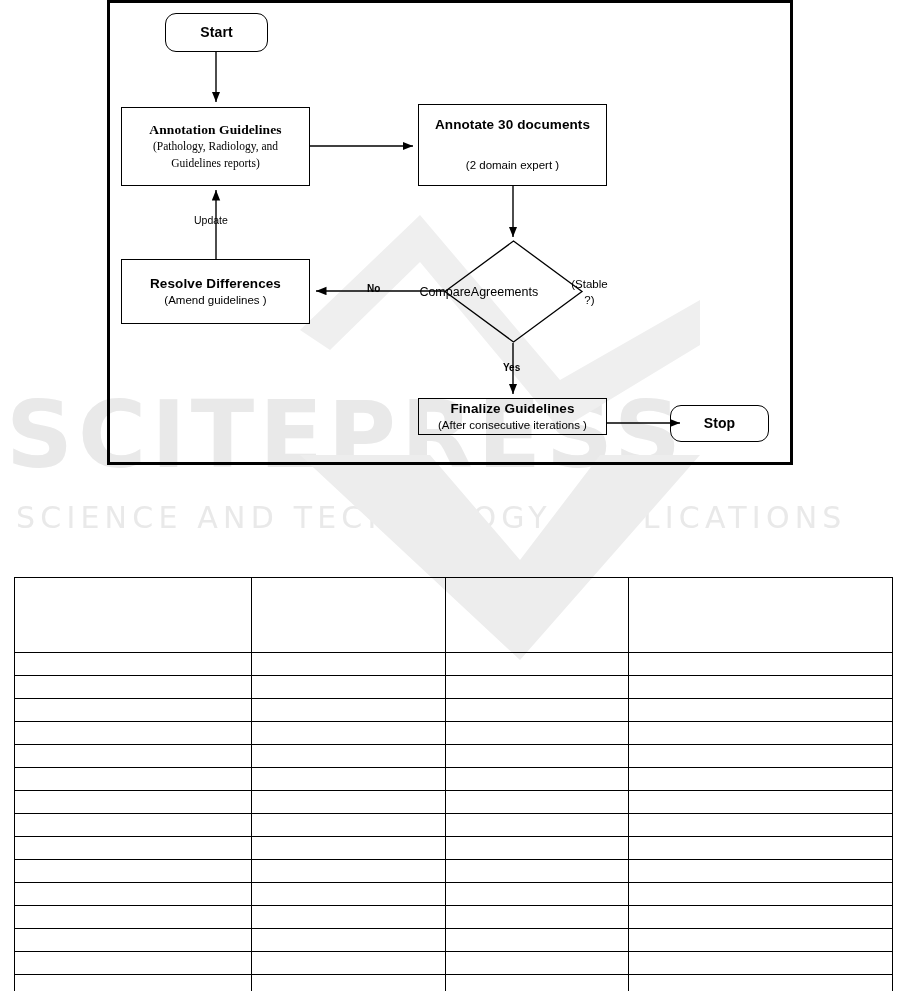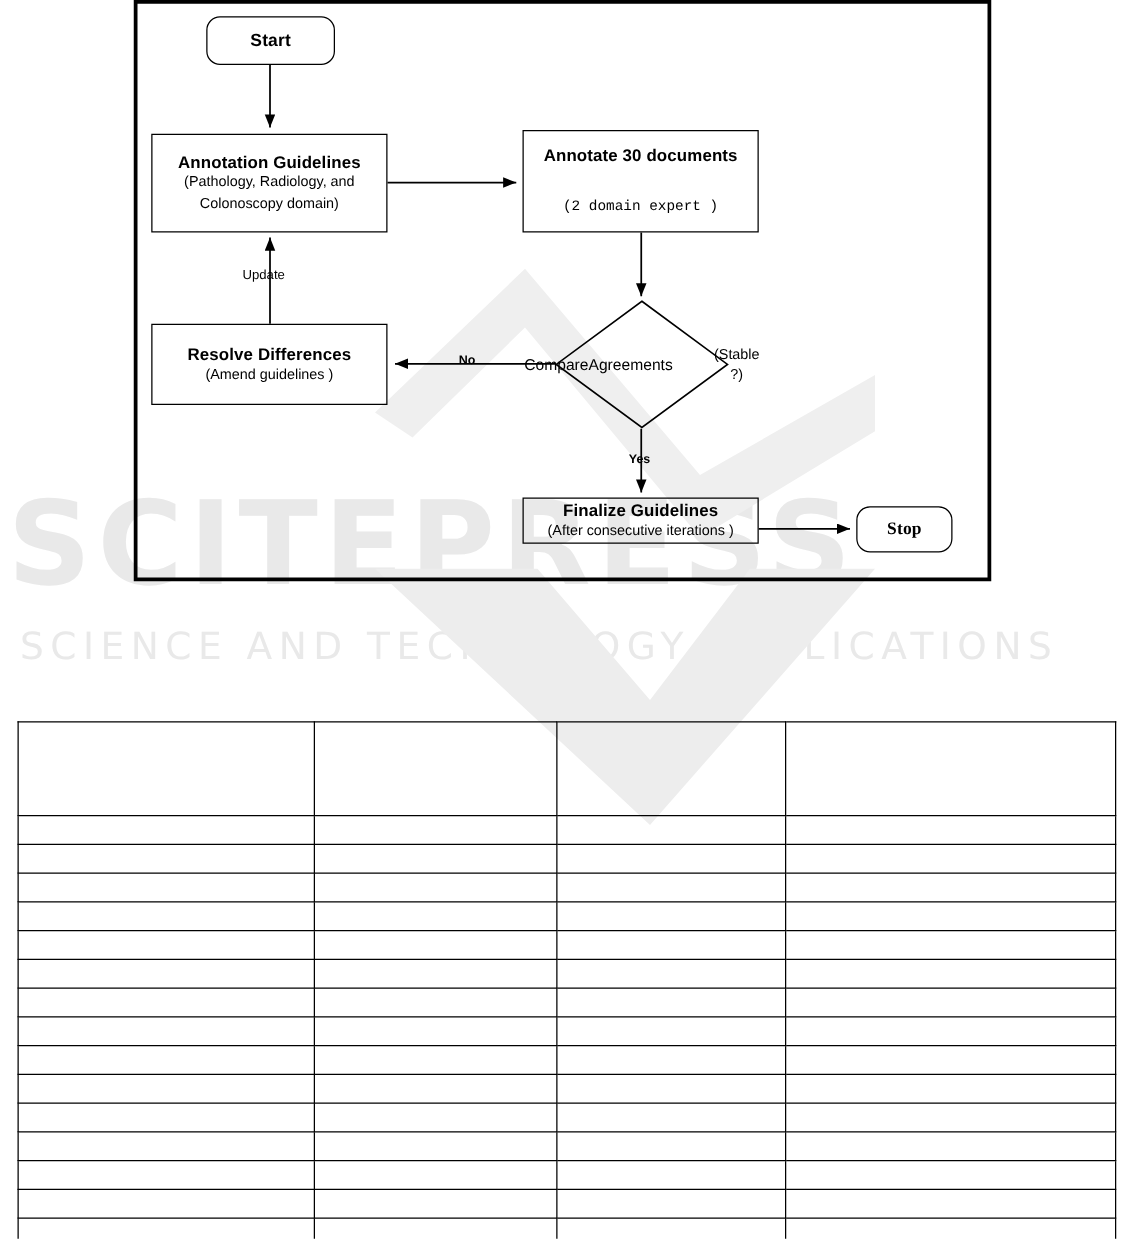--- a/index.html
+++ b/index.html
@@ -97,25 +97,25 @@
   }
   .terminator {
     border: 1.3px solid #000000;
     border-radius: 11px;
   }
 
   
   #node-start      { left: 165px; top: 13px;  width: 103px; height: 39px; }
   #node-start .title { font-size: 14px; }
 
-  #node-guidelines { left: 121px; top: 107px; width: 189px; height: 79px; }
+  #node-guidelines { left: 121px; top: 107px; width: 189px; height: 79px; font-family: Liberation Serif, serif; }
   #node-annotate   { left: 418px; top: 104px; width: 189px; height: 82px; }
   #node-resolve    { left: 121px; top: 259px; width: 189px; height: 65px; }
   #node-finalize   { left: 418px; top: 398px; width: 189px; height: 37px; }
-  #node-stop       { left: 685px; top: 405px; width: 77px;  height: 37px; font-family: Liberation Serif, serif; }
+  #node-stop       { left: 670px; top: 405px; width: 99px;  height: 37px; }
   #node-stop .title { font-size: 14px; }
 
   
   #node-decision {
     position: absolute;
     left: 444px;
     top: 240px;
     width: 139px;
     height: 103px;
   }
@@ -211,26 +211,26 @@
     <polygon points="513.5,241 582,291.5 513.5,342 445,291.5" fill="none" stroke="#000" stroke-width="1.3"></polygon>
   </svg>
 
   <div class="node terminator" id="node-start">
     <div class="title">Start</div>
   </div>
 
   <div class="node rect" id="node-guidelines">
     <div class="title">Annotation Guidelines</div>
     <div class="sub">(Pathology, Radiology, and</div>
-    <div class="sub">Colonoscopy domain)</div>
+    <div class="sub">Guidelines reports)</div>
   </div>
 
   <div class="node rect" id="node-annotate">
     <div class="title">Annotate 30 documents</div>
-    <div class="sub" style="margin-top:24px;font-family:Liberation Mono, monospace;">(2 domain expert )</div>
+    <div class="sub" style="margin-top:24px;">(2 domain expert )</div>
   </div>
 
   <div id="node-decision">
     <div class="diamond-label">
       <div class="title">Compare</div>
       <div class="title">Agreements</div>
       <div class="sub">(Stable ?)</div>
     </div>
   </div>
 

